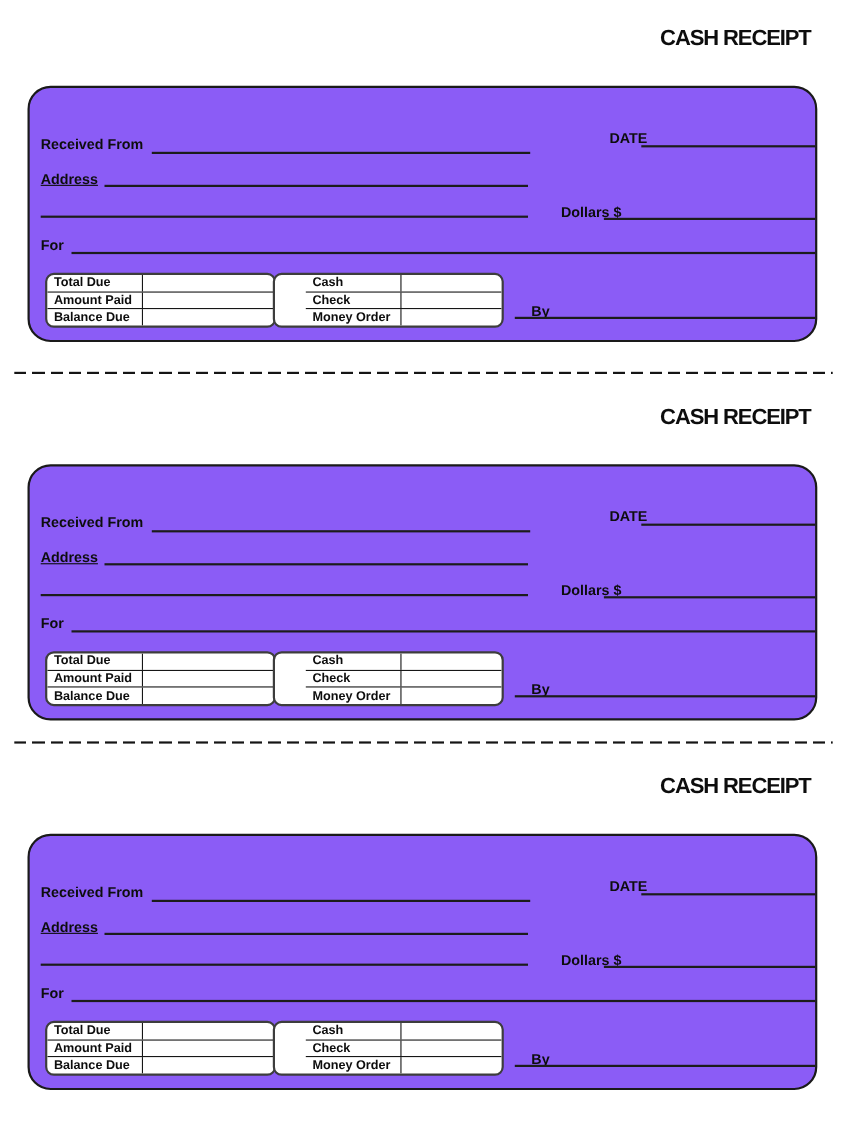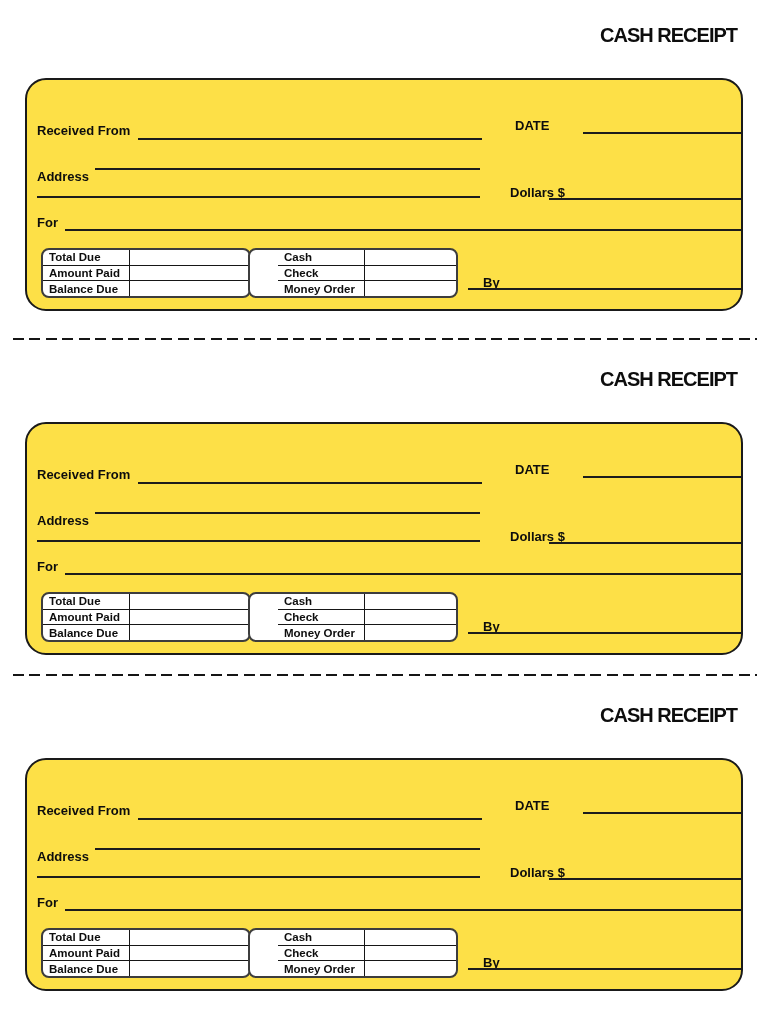--- a/index.html
+++ b/index.html
@@ -11,33 +11,33 @@
   }
   .receipt{position:absolute;left:0;width:770px;height:292px;}
   .title{
     position:absolute;top:0;right:33px;margin:0;
     font-size:20px;font-weight:bold;letter-spacing:-1px;
     color:#0d0d0d;white-space:nowrap;
   }
   .box{
     position:absolute;top:54px;left:25px;width:718px;height:233px;
     border:2px solid #1a1a1a;border-radius:21px;box-sizing:border-box;
-    background:#fde047;
+    background:#8b5cf6;
   }
   .lbl{
     position:absolute;font-size:13px;font-weight:bold;color:#0d0d0d;
     white-space:nowrap;line-height:13px;
   }
   .rule{position:absolute;height:1.7px;background:#1c1c1c;}
   
   .rf-lbl{left:10px;top:44px;}
   .rf-rule{left:111px;top:58px;width:344px;}
-  .date-lbl{left:488px;top:39px;}
+  .date-lbl{left:527px;top:39px;}
   .date-rule{left:556px;top:52px;width:158px;}
-  .addr-lbl{left:10px;top:90px;}
+  .addr-lbl{left:10px;top:76px;text-decoration:underline;}
   .addr-rule{left:68px;top:88px;width:385px;}
   .addr2-rule{left:10px;top:116px;width:443px;}
   .dollars-lbl{left:483px;top:106px;}
   .dollars-rule{left:522px;top:118px;width:192px;}
   .for-lbl{left:10px;top:136px;}
   .for-rule{left:38px;top:149px;width:676px;}
   .by-lbl{left:416px;top:196px;padding-left:40px;}
   .by-rule{left:441px;top:208px;width:273px;}
   .minitable{
     position:absolute;top:168px;width:210px;height:50px;

